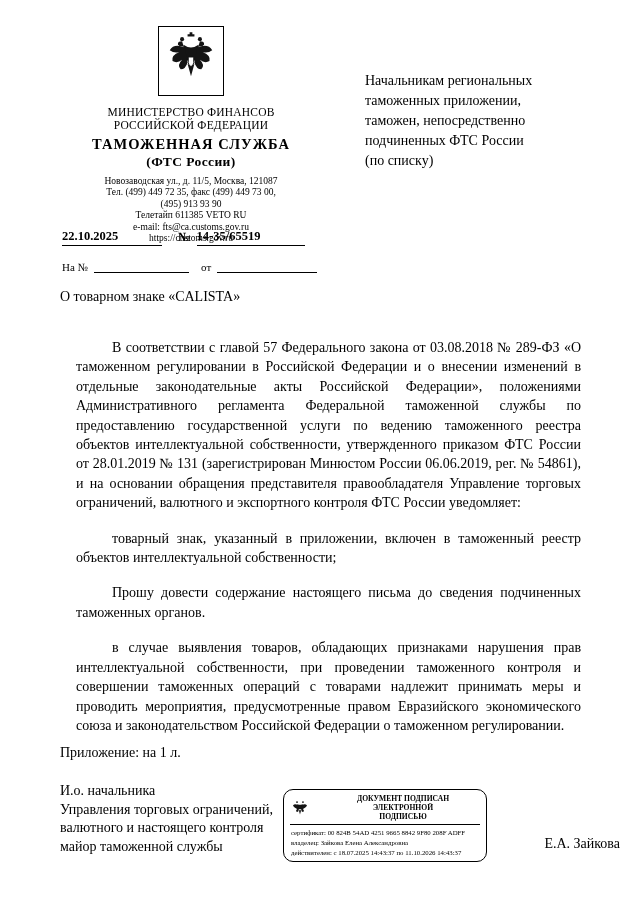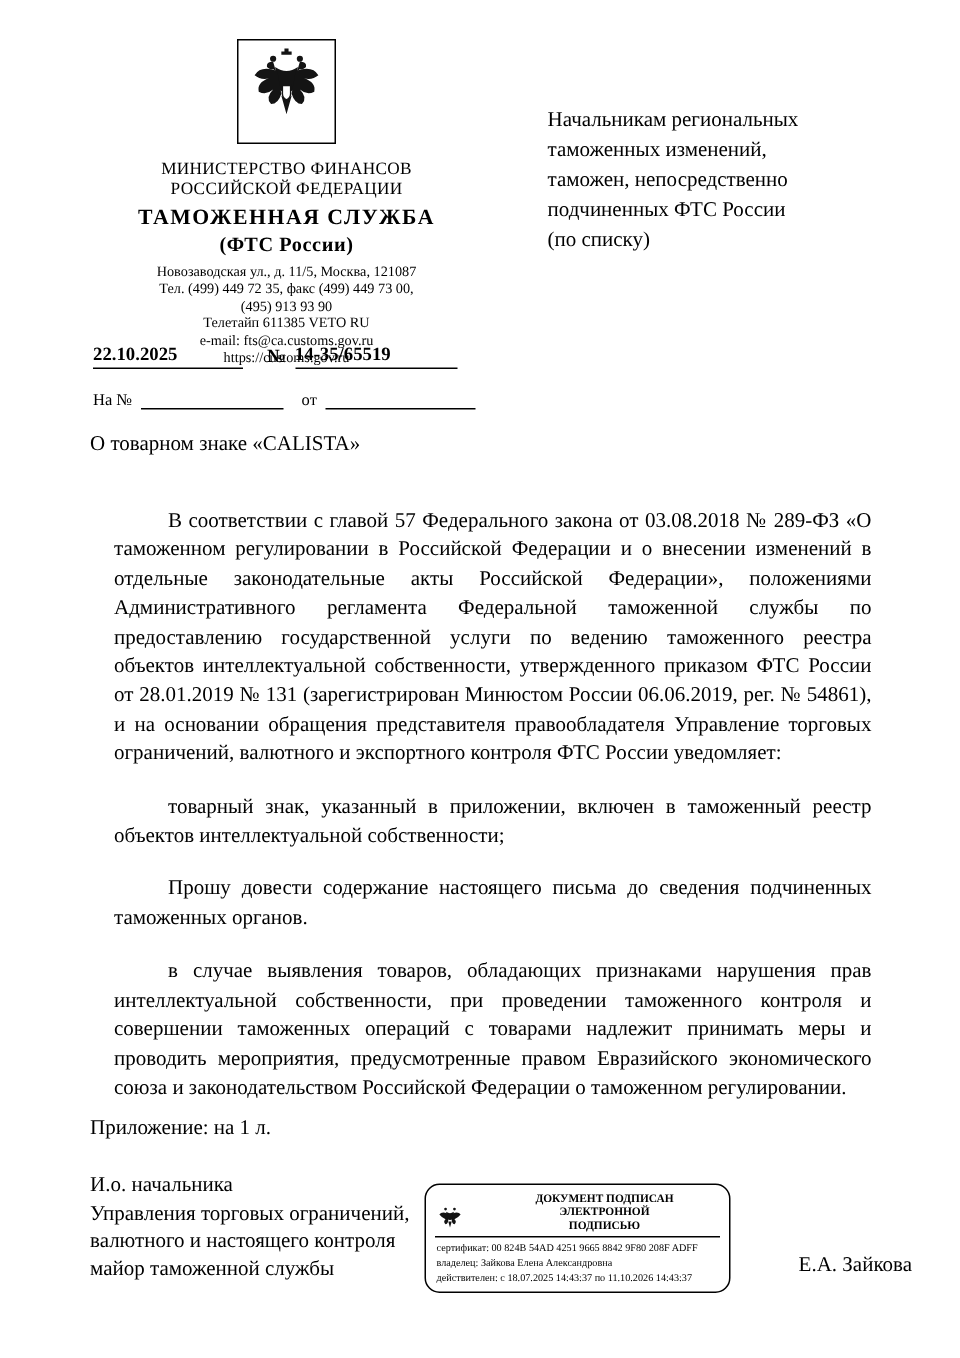--- a/index.html
+++ b/index.html
@@ -32,25 +32,25 @@
   .recipient{position:absolute;left:365px;top:71px;width:228px;font-size:14px;line-height:20px}
 
   
   .subject{position:absolute;left:60px;top:289px;font-size:14px}
   .body-text{position:absolute;left:60px;top:322px;width:537px;font-size:14px;line-height:19.4px;text-align:justify}
   .body-text p{margin:16px;text-indent:36px}
   .attachment{position:absolute;left:60px;top:745px;font-size:14px}
 
   
   .sig-block{position:absolute;left:60px;top:782px;font-size:14px;line-height:18.6px}
-  .sig-name{position:absolute;right:32px;top:836px;font-size:14px}
+  .sig-name{position:absolute;right:20px;top:836px;font-size:14px}
 
   
   .stamp{position:absolute;left:283px;top:789px;width:202px;height:71px;border:1.5px solid #000;border-radius:10px;background:#fff}
-  .stamp-head{display:flex;align-items:flex-end;padding:4px 8px 1px;gap:20px}
+  .stamp-head{display:flex;align-items:center;padding:4px 8px 1px;gap:20px}
   .stamp-title{flex:1;text-align:center;font-weight:bold;font-size:7.6px;line-height:9px}
   .stamp-sep{border-top:1px solid #000;margin:2px 6px 0}
   .stamp-details{padding:3px 7px 0;font-size:6.8px;line-height:9.8px;white-space:nowrap}
 
   .eagle-svg{display:block;margin:0 auto}
 </style>
 </head>
 <body>
 
 <div class="page">
@@ -97,21 +97,21 @@
   </div>
   <div class="ref-row">
     <span>На №</span>
     <span class="blank b1"></span>
     <span class="ref-ot">от</span>
     <span class="blank b2"></span>
   </div>
 
   <div class="recipient">
     <div>Начальникам региональных</div>
-    <div>таможенных изменений,</div>
+    <div>таможенных приложении,</div>
     <div>таможен, непосредственно</div>
     <div>подчиненных ФТС России</div>
     <div>(по списку)</div>
   </div>
 
   <div class="subject">О товарном знаке «CALISTA»</div>
 
   <div class="body-text">
     <p>В соответствии с главой 57 Федерального закона от 03.08.2018 № 289-ФЗ «О таможенном регулировании в Российской Федерации и о внесении изменений в отдельные законодательные акты Российской Федерации», положениями Административного регламента Федеральной таможенной службы по предоставлению государственной услуги по ведению таможенного реестра объектов интеллектуальной собственности, утвержденного приказом ФТС России от 28.01.2019 № 131 (зарегистрирован Минюстом России 06.06.2019, рег. № 54861), и на основании обращения представителя правообладателя Управление торговых ограничений, валютного и экспортного контроля ФТС России уведомляет:</p>
     <p>товарный знак, указанный в приложении, включен в таможенный реестр объектов интеллектуальной собственности;</p>

